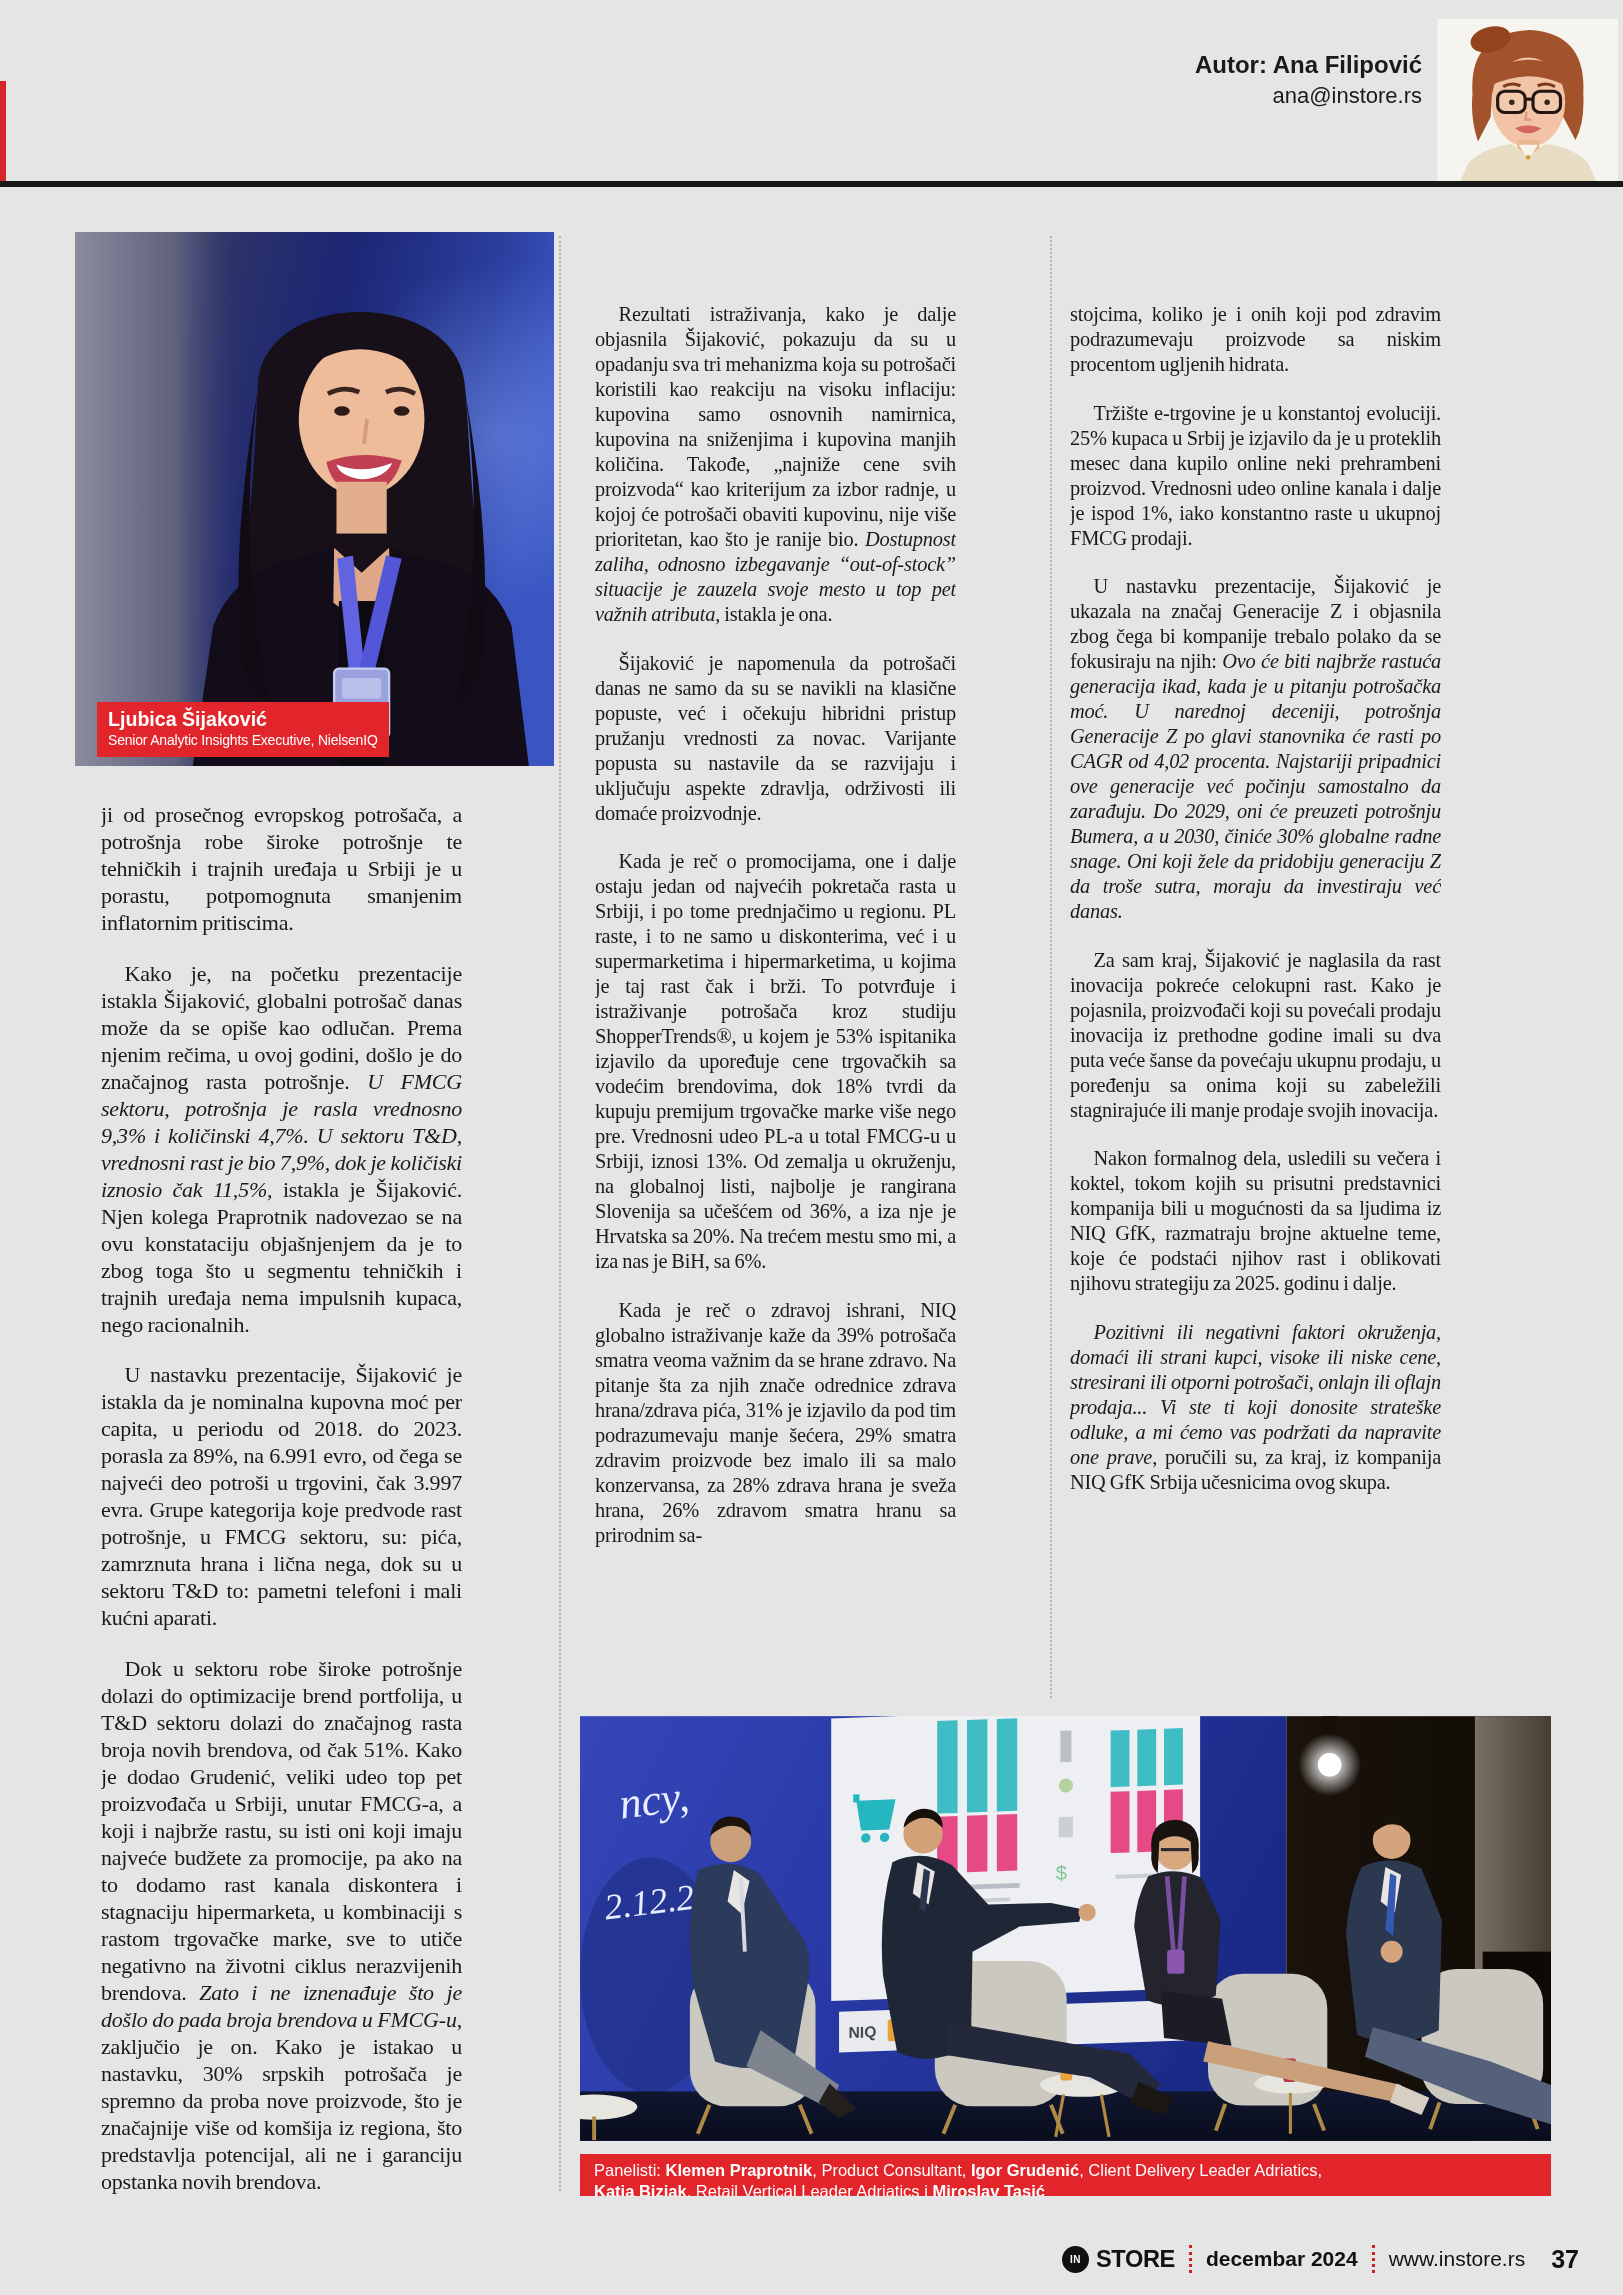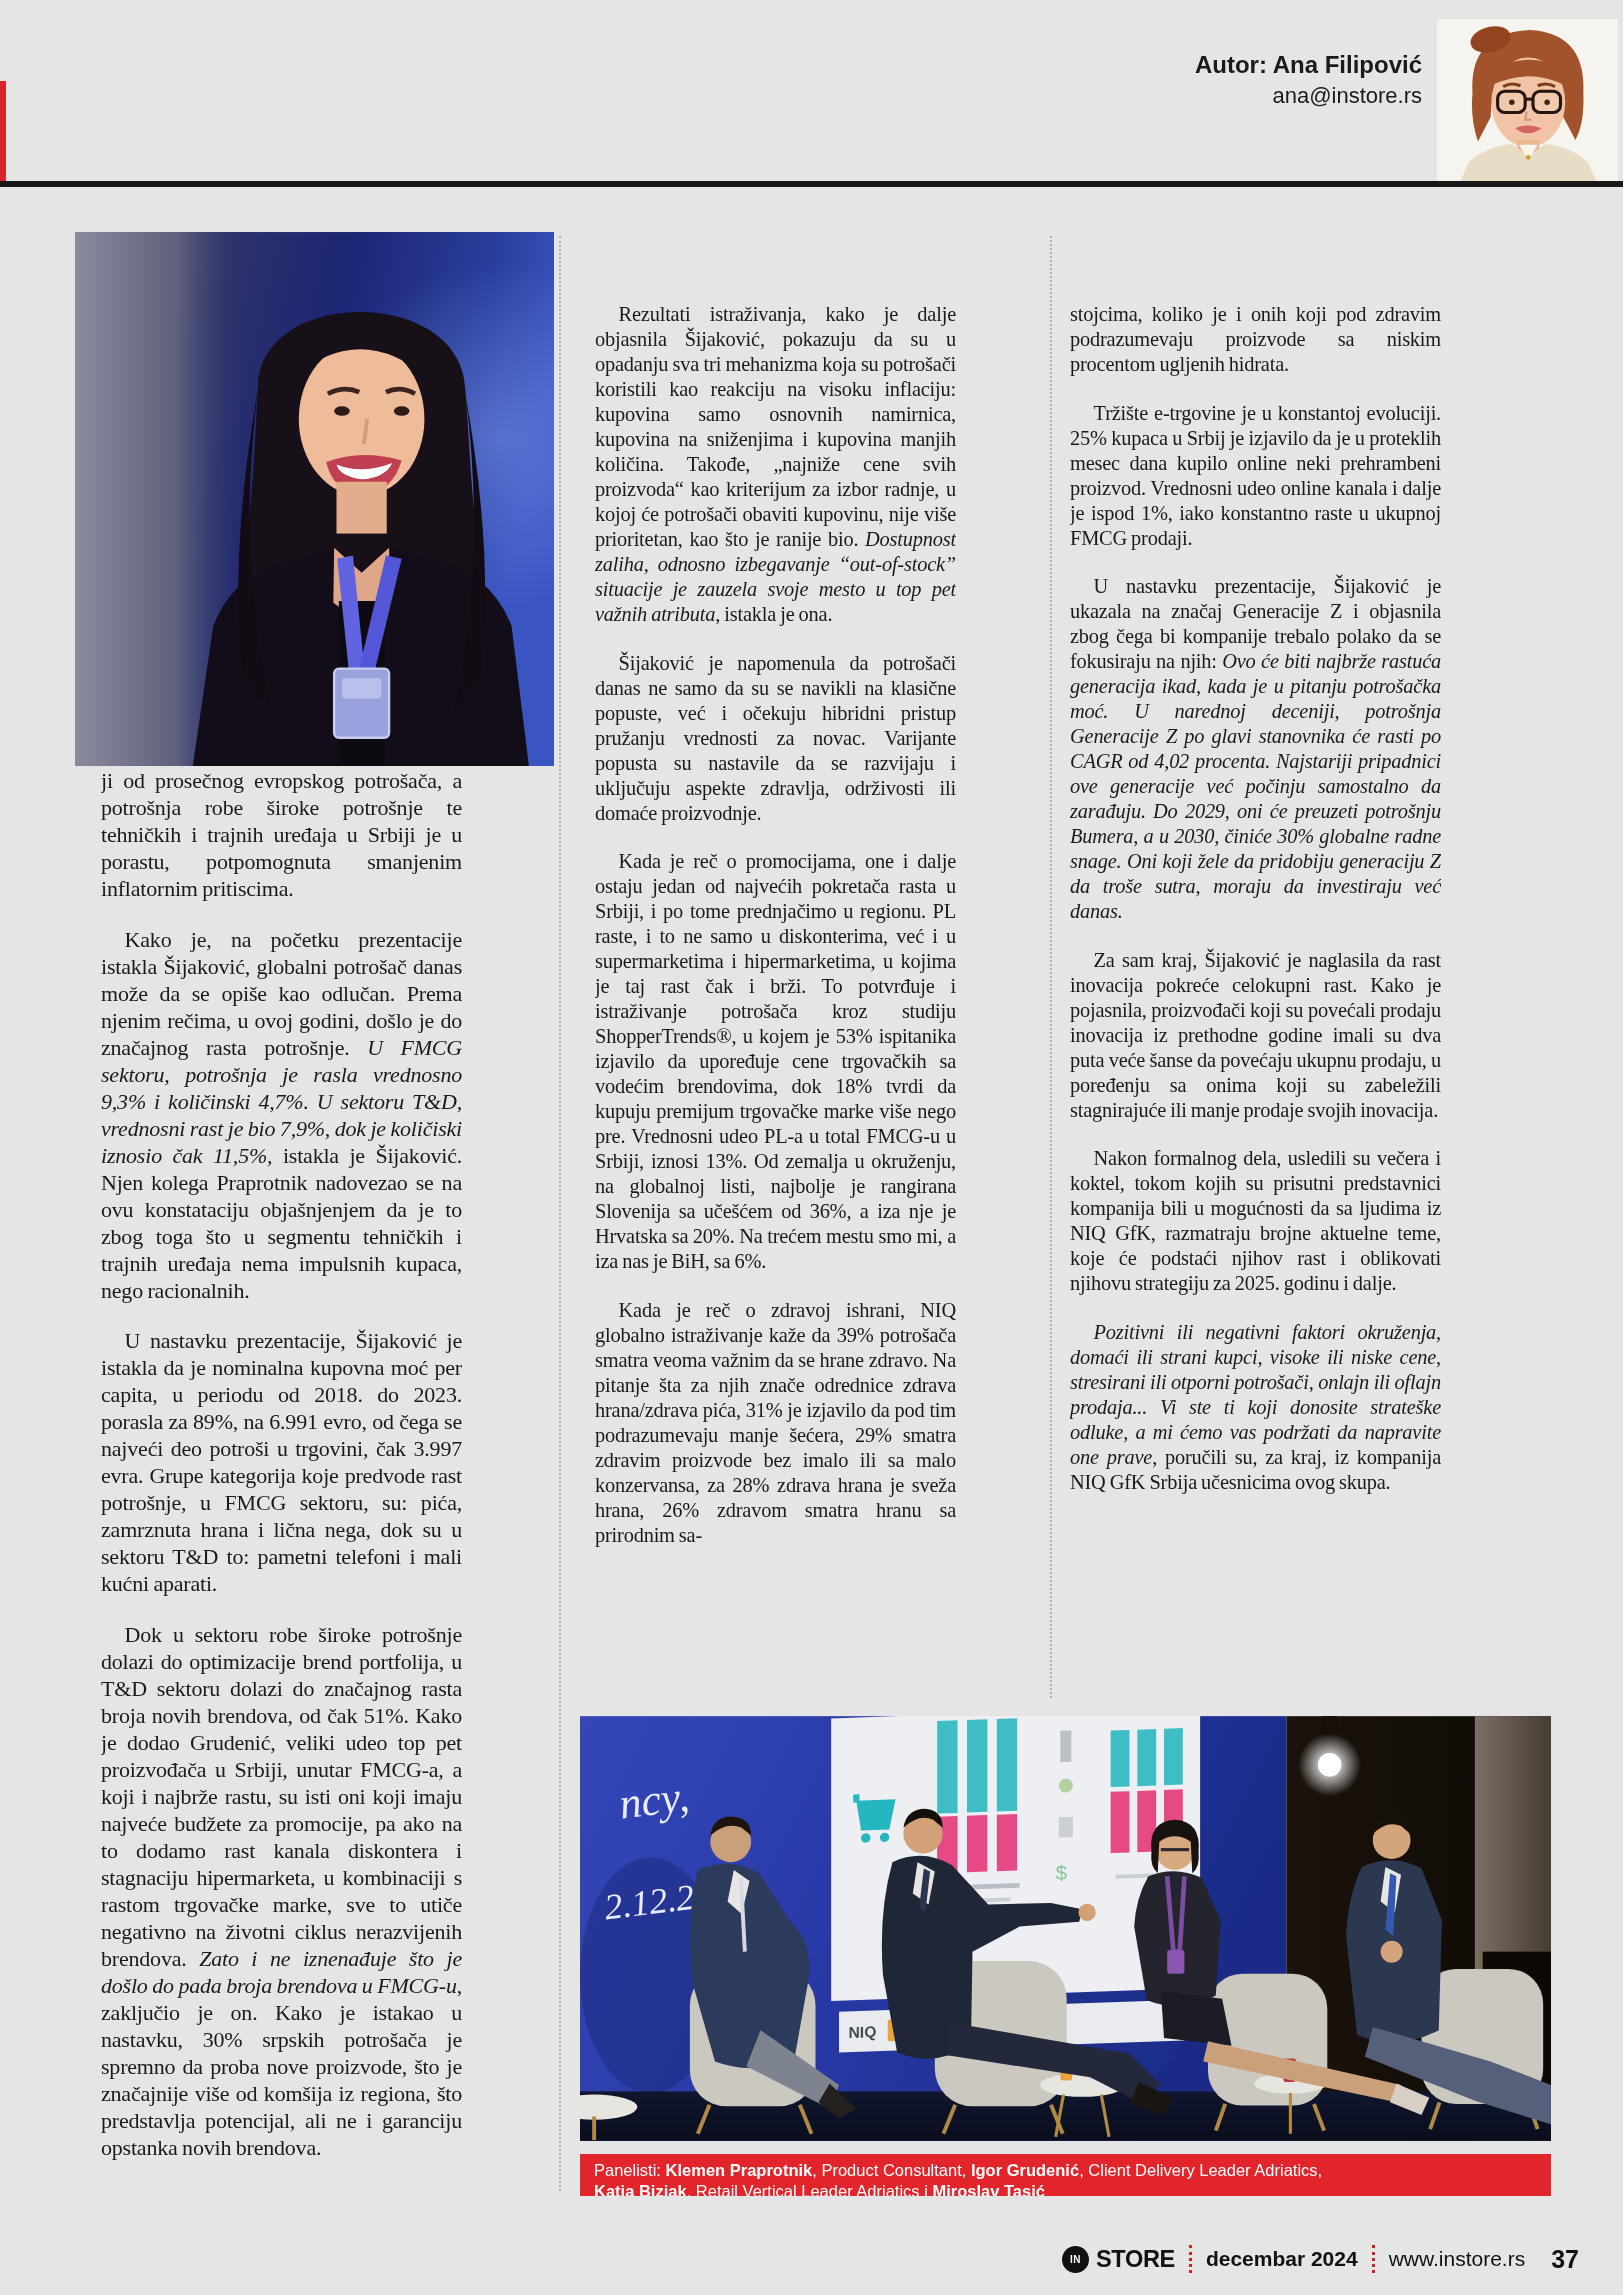--- a/index.html
+++ b/index.html
@@ -23,21 +23,21 @@
   
   .gutter{position:absolute;width:0;border-left:2.4px dotted #b3aea6;}
   .g1{left:559px;top:236px;height:1955px;}
   .g2{left:1050px;top:236px;height:1462px;}
   
   .col{position:absolute;text-align:justify;overflow:hidden;hyphens:none;
        letter-spacing:-0.2px;word-spacing:-0.8px;}
   .col p{margin:0 0 23.6px 0;text-indent:23.6px;}
   .col p.cont{text-indent:0;}
   .col .it{font-style:italic;margin-top:41px;}
-  .col1{left:101px;top:767px;width:361px;height:1398px;font-size:22px;line-height:27px;font-family:Liberation Serif, serif;}
+  .col1{left:101px;top:801px;width:361px;height:1398px;font-size:22px;line-height:27px;font-family:Liberation Serif, serif;}
   .col2{left:595px;top:302px;width:361px;height:1396px;font-size:20.4px;line-height:25px;}
   .col3{left:1070px;top:302px;width:371px;height:1396px;font-size:20.4px;line-height:25px;}
   
   .event-photo{position:absolute;left:580px;top:1716px;width:971px;height:480px;overflow:hidden;}
   .event-scene{position:absolute;left:0;top:0;width:971px;height:425px;}
   .event-caption{position:absolute;left:0;top:438px;width:971px;height:55px;background:#e2252b;
                  color:#fff;font-family:"Liberation Sans","DejaVu Sans",sans-serif;
                  font-size:16.5px;line-height:21px;padding:6.3px 0 0 14px;box-sizing:border-box;}
   .event-caption .bd{font-weight:bold;}
   
@@ -128,20 +128,24 @@
         <g>
           <path d="M334 416 L354 412 L369 560 L349 562 Z" fill="#6163e0"></path>
           <path d="M396 412 L416 416 L381 562 L361 560 Z" fill="#5356d6"></path>
           <rect x="330" y="556" width="70" height="88" rx="6" fill="#99a2dc" stroke="#c7cdf2" stroke-width="3"></rect>
           <rect x="340" y="568" width="50" height="26" rx="4" fill="#b9c1ea"></rect>
         </g>
         <path d="M233 200 Q205 420 250 612 L215 560 Q195 420 233 200 Z" fill="#120b13"></path>
         <path d="M497 205 Q525 420 482 614 L516 562 Q535 420 497 205 Z" fill="#120b13"></path>
       </g>
     </svg>
+    <div class="speaker-caption">
+      <div class="name">Ljubica Šijaković</div>
+      <div class="role">Senior Analytic Insights Executive, NielsenIQ</div>
+    </div>
   </div>
 
   <div class="gutter g1"></div>
   <div class="gutter g2"></div>
 
   <div class="col col1">
     <p class="cont"><span>ji od prosečnog evropskog potrošača, a potrošnja robe široke potrošnje te tehničkih i trajnih uređaja u Srbiji je u porastu, potpomognuta smanjenim inflatornim pritiscima.</span></p>
     <p><span>Kako je, na početku prezentacije istakla Šijaković, globalni potrošač danas može da se opiše kao odlučan. Prema njenim rečima, u ovoj godini, došlo je do značajnog rasta potrošnje. </span><span class="it">U FMCG sektoru, potrošnja je rasla vrednosno 9,3% i količinski 4,7%. U sektoru T&amp;D, vrednosni rast je bio 7,9%, dok je količiski iznosio čak 11,5%,</span><span> istakla je Šijaković. Njen kolega Praprotnik nadovezao se na ovu konstataciju objašnjenjem da je to zbog toga što u segmentu tehničkih i trajnih uređaja nema impulsnih kupaca, nego racionalnih.</span></p>
     <p><span>U nastavku prezentacije, Šijaković je istakla da je nominalna kupovna moć per capita, u periodu od 2018. do 2023. porasla za 89%, na 6.991 evro, od čega se najveći deo potroši u trgovini, čak 3.997 evra. Grupe kategorija koje predvode rast potrošnje, u FMCG sektoru, su: pića, zamrznuta hrana i lična nega, dok su u sektoru T&amp;D to: pametni telefoni i mali kućni aparati.</span></p>
     <p><span>Dok u sektoru robe široke potrošnje dolazi do optimizacije brend portfolija, u T&amp;D sektoru dolazi do značajnog rasta broja novih brendova, od čak 51%. Kako je dodao Grudenić, veliki udeo top pet proizvođača u Srbiji, unutar FMCG-a, a koji i najbrže rastu, su isti oni koji imaju najveće budžete za promocije, pa ako na to dodamo rast kanala diskontera i stagnaciju hipermarketa, u kombinaciji s rastom trgovačke marke, sve to utiče negativno na životni ciklus nerazvijenih brendova. </span><span class="it">Zato i ne iznenađuje što je došlo do pada broja brendova u FMCG-u</span><span>, zaključio je on. Kako je istakao u nastavku, 30% srpskih potrošača je spremno da proba nove proizvode, što je značajnije više od komšija iz regiona, što predstavlja potencijal, ali ne i garanciju opstanka novih brendova.</span></p>

